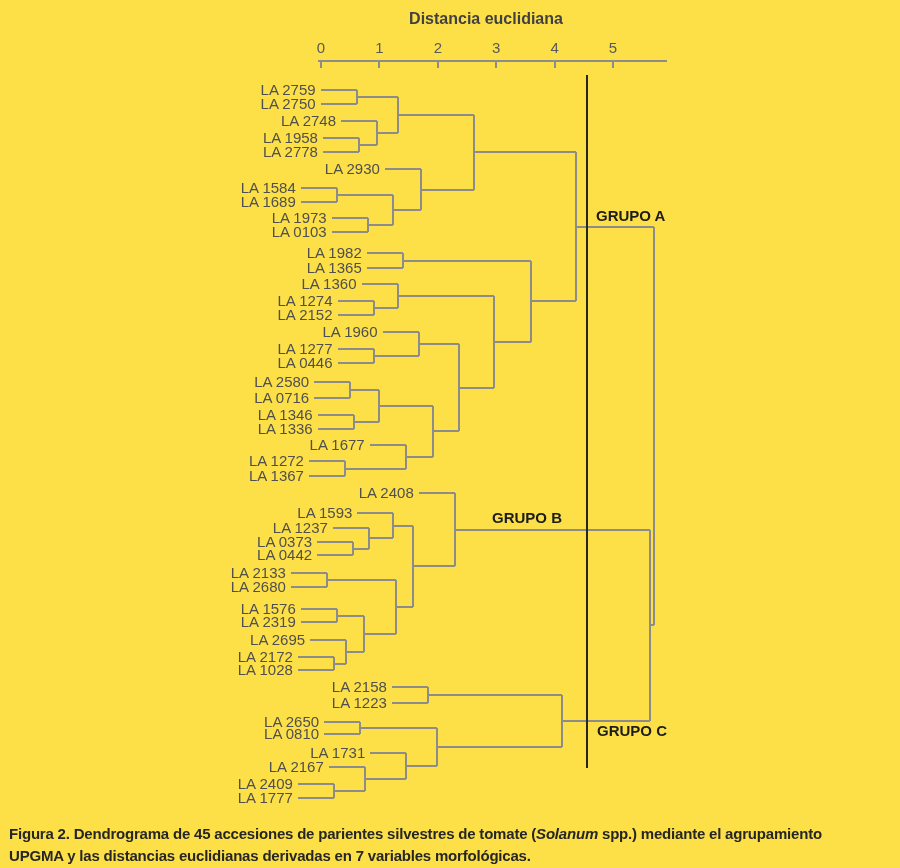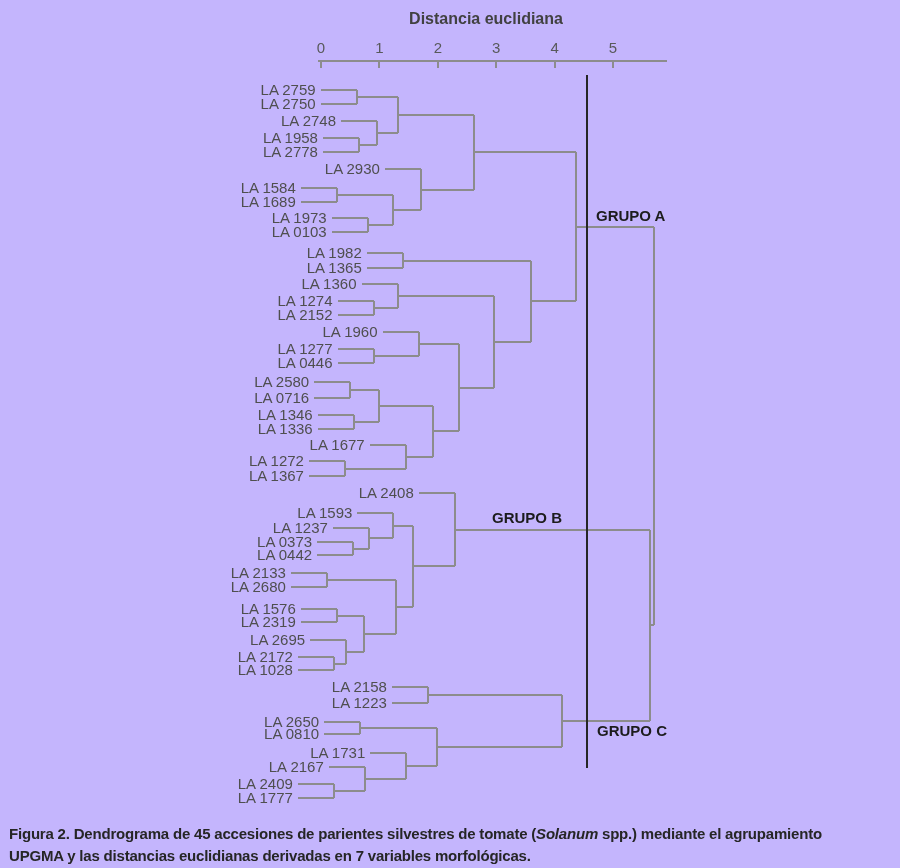--- a/index.html
+++ b/index.html
@@ -1,16 +1,16 @@
 <!DOCTYPE html>
 <html><head>
 <meta charset="utf-8">
 <style>
   html,body{margin:0;padding:0;background:#ffffff;}
-  .page{position:relative;width:900px;height:868px;background:#c4b5fd;overflow:hidden;
+  .page{position:relative;width:900px;height:868px;background:#fde047;overflow:hidden;
         font-family:"Liberation Sans","DejaVu Sans",sans-serif;}
   .chart-wrap{position:absolute;left:0;top:0;width:900px;height:820px;}
   svg text{font-family:"Liberation Sans","DejaVu Sans",sans-serif;}
   .caption{position:absolute;left:9px;top:823px;width:890px;
            font-size:15px;font-weight:700;line-height:21.5px;letter-spacing:-0.2px;color:#262626;}
   .caption i{font-style:italic;}
 </style>
 </head>
 <body>
 

